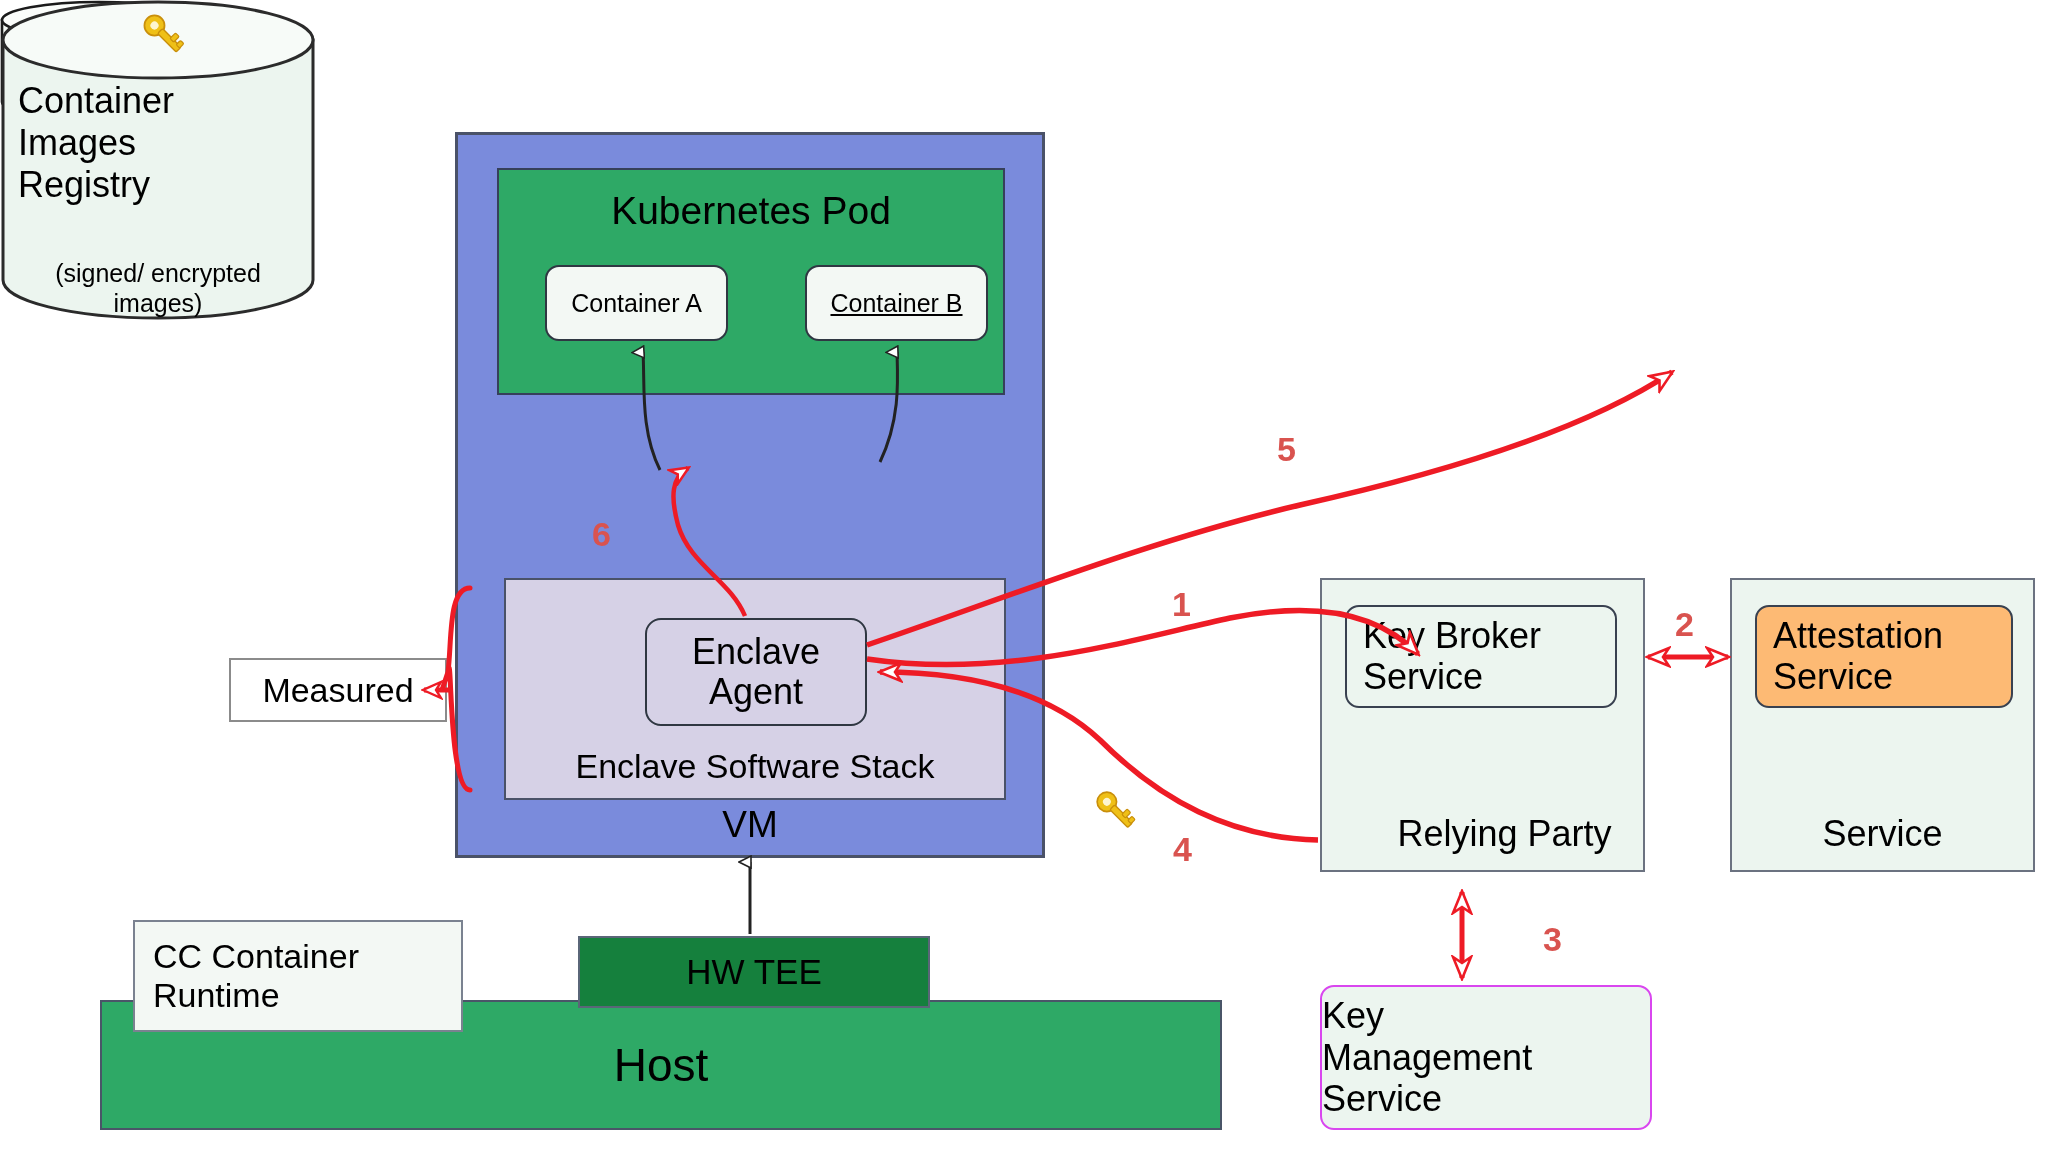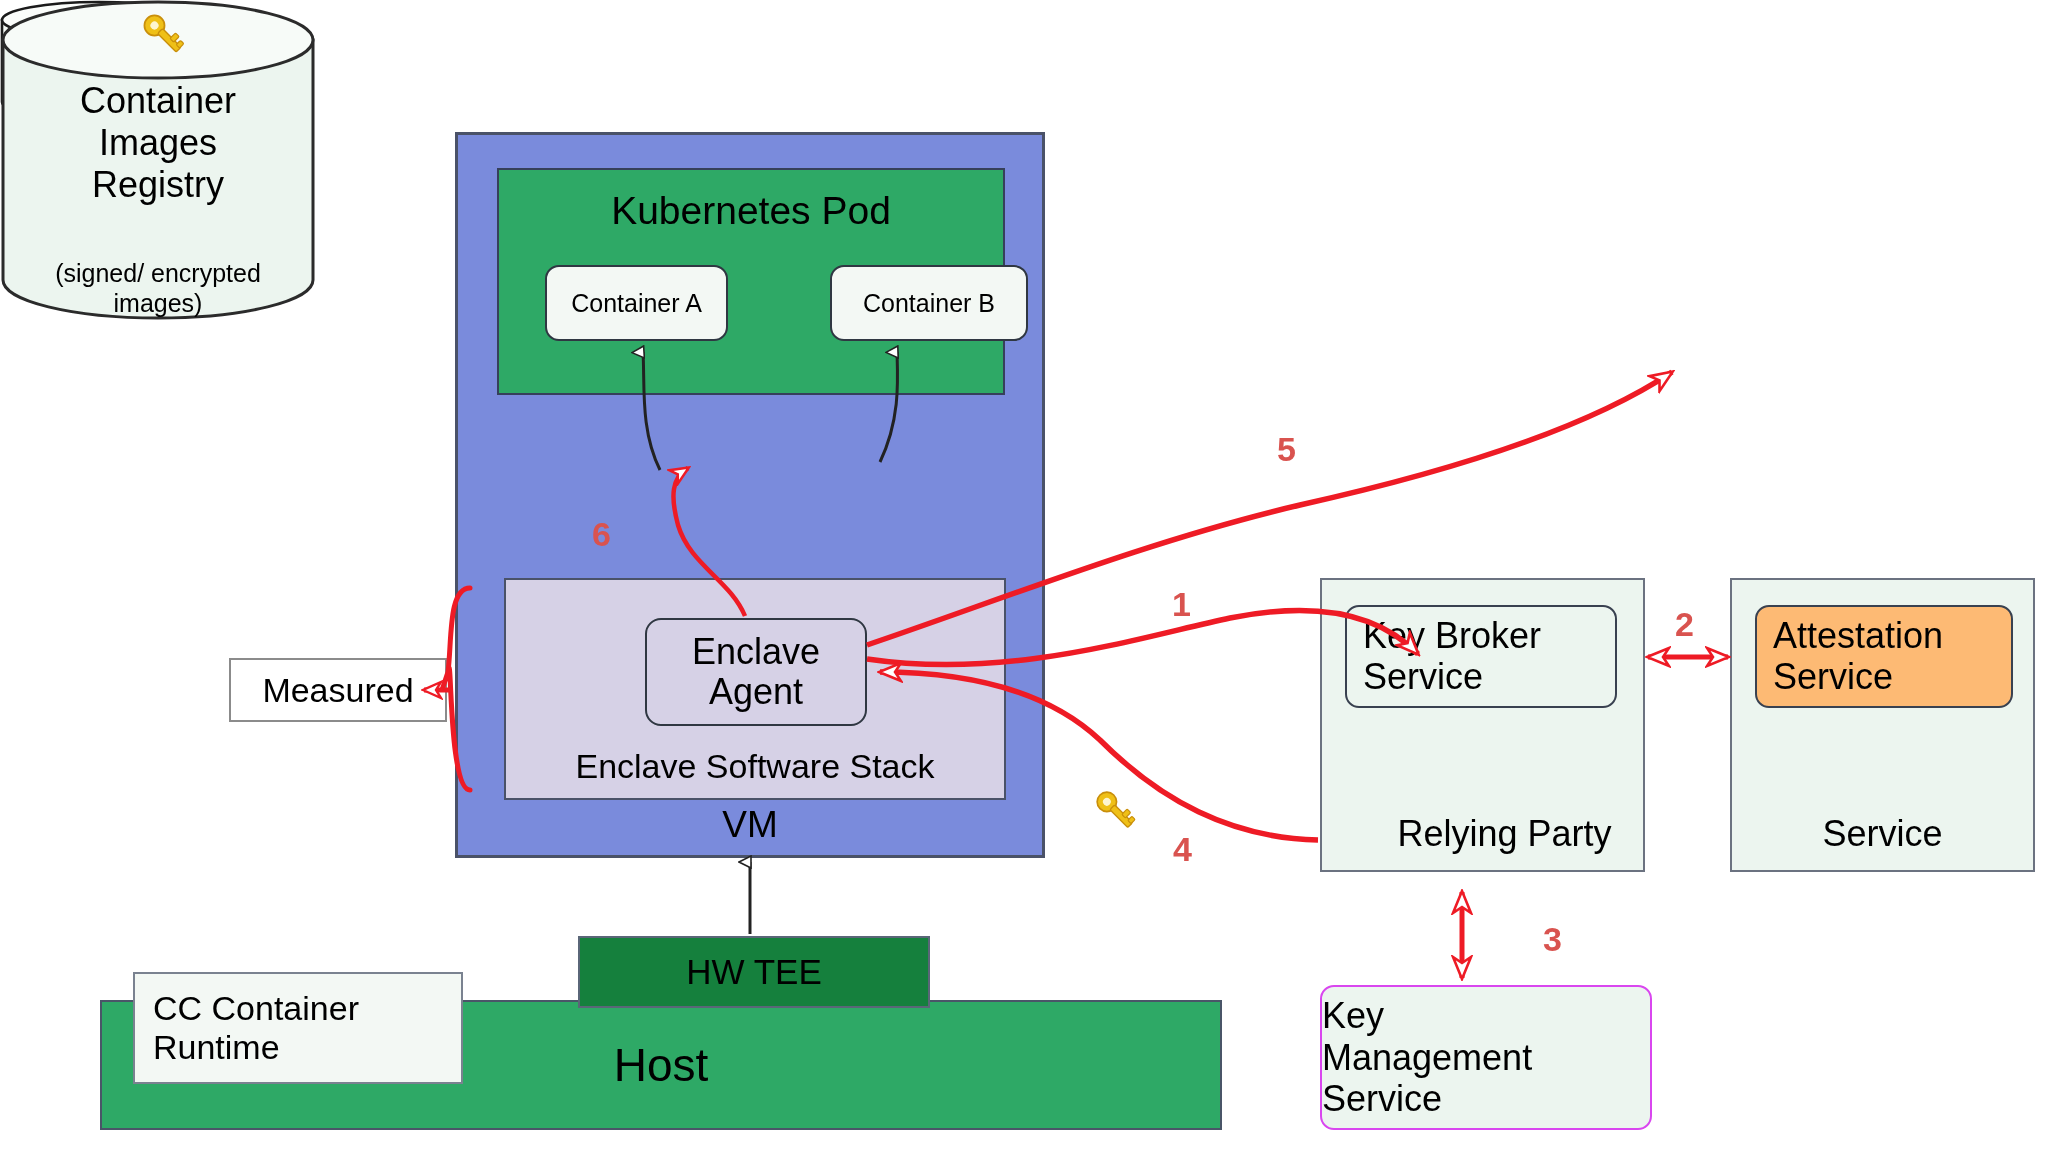--- a/index.html
+++ b/index.html
@@ -48,21 +48,21 @@
   #hw-tee {
     left: 578px; top: 936px; width: 352px; height: 72px;
     background: #15803d;
     border: 2px solid #5a6678;
     font-size: 35px;
     z-index: 5;
   }
 
   
   #cc-runtime {
-    left: 133px; top: 972px; width: 330px; height: 112px;
+    left: 133px; top: 920px; width: 330px; height: 112px;
     background: #F3F8F4;
     border: 2px solid #7a8290;
     font-size: 34px;
     align-items: center;
     justify-content: flex-start;
     padding-left: 18px;
     z-index: 6;
     line-height: 1.16;
   }
 
@@ -97,21 +97,21 @@
   .container-box {
     background: #F3F8F4;
     border: 2px solid #2f3742;
     border-radius: 14px;
     font-size: 25px;
     z-index: 6;
     height: 76px;
     top: 265px;
   }
   #container-a { left: 545px; width: 183px; }
-  #container-b { left: 830px; width: 198px; }
+  #container-b { left: 805px; width: 183px; text-decoration: underline; }
 
   
   #pod-images {
     left: 676px; top: 428px; width: 198px; height: 122px;
     z-index: 6;
   }
   .cyl-svg { position: absolute; left: 0; top: 0; }
   #pod-images .cyl-text {
     position: absolute;
     left: 22px; top: 40px;
@@ -157,21 +157,21 @@
   
   #registry {
     left: 1553px; top: 42px; width: 316px; height: 320px;
     z-index: 4;
   }
   #registry .cyl-text {
     position: absolute;
     left: 18px; top: 80px; width: 280px;
     font-size: 36px;
     line-height: 1.17;
-    text-align: center;
+    text-align: left;
   }
   #registry .cyl-sub {
     position: absolute;
     left: 18px; top: 258px; width: 280px;
     font-size: 25px;
     line-height: 1.2;
     text-align: center;
   }
 
   

